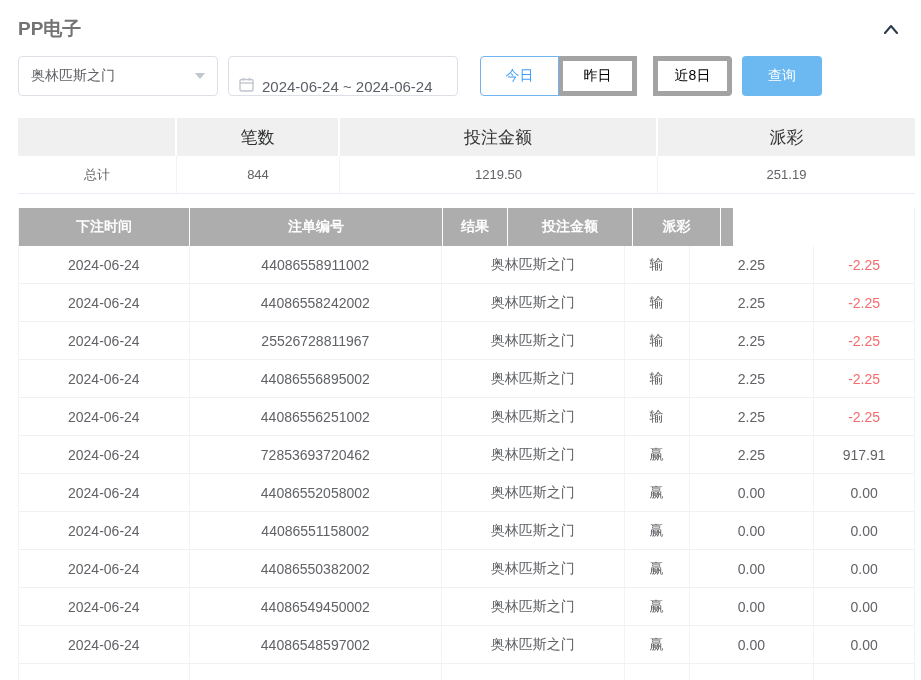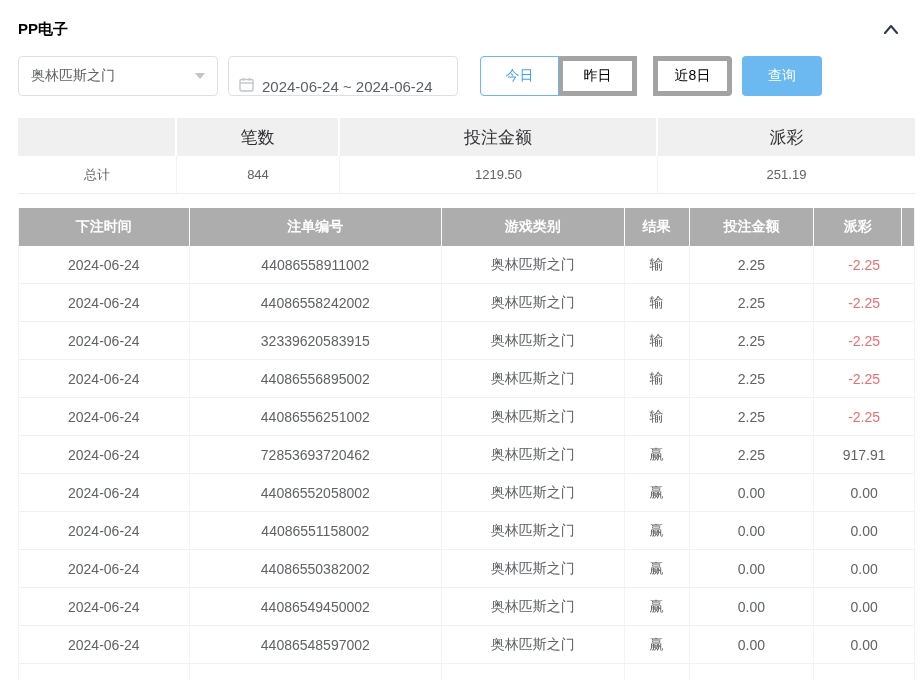--- a/index.html
+++ b/index.html
@@ -8,21 +8,21 @@
     width: 921px; height: 680px; overflow: hidden;
     background: #ffffff;
     font-family: "Liberation Sans", "DejaVu Sans", sans-serif;
     color: #606266; font-size: 14px;
     position: relative;
   }
   .wrap { padding: 0 18px; }
 
   
   .title-row { padding-top: 16px; display: flex; align-items: center; justify-content: space-between; height: 42px; }
-  .page-title { font-size: 15px; font-weight: bold; color: #000000; }
+  .page-title { font-size: 19px; font-weight: bold; color: #737373; }
   .collapse-btn { cursor: pointer; padding: 4px; line-height: 0; }
 
   
   .filters { margin-top: 14px; display: flex; align-items: center; height: 40px; }
   .select-box {
     width: 200px; height: 40px; border: 1px solid #dcdfe6; border-radius: 4px;
     display: flex; align-items: center; justify-content: space-between;
     padding: 0 12px; cursor: pointer; background: #fff;
   }
   .select-box .sel-text { color: #606266; font-size: 14px; }
@@ -140,21 +140,20 @@
       <div class="sd s1">844</div>
       <div class="sd s2">1219.50</div>
       <div class="sd s3">251.19</div>
     </div>
   </div>
 
   <div class="bet-table">
     <div class="thead">
       <div class="th c0">下注时间</div>
       <div class="th c1">注单编号</div>
-      <div class="th c2">游戏类别</div>
       <div class="th c3">结果</div>
       <div class="th c4">投注金额</div>
       <div class="th c5">派彩</div>
       <div class="th gutter"></div>
     </div>
     <div>
         <div class="tr">
           <div class="td c0">2024-06-24</div>
           <div class="td c1">44086558911002</div>
           <div class="td c2">奥林匹斯之门</div>
@@ -165,21 +164,21 @@
         <div class="tr">
           <div class="td c0">2024-06-24</div>
           <div class="td c1">44086558242002</div>
           <div class="td c2">奥林匹斯之门</div>
           <div class="td c3">输</div>
           <div class="td c4">2.25</div>
           <div class="td c5 neg">-2.25</div>
         </div>
         <div class="tr">
           <div class="td c0">2024-06-24</div>
-          <div class="td c1">32339620583915</div>
+          <div class="td c1">25526728811967</div>
           <div class="td c2">奥林匹斯之门</div>
           <div class="td c3">输</div>
           <div class="td c4">2.25</div>
           <div class="td c5 neg">-2.25</div>
         </div>
         <div class="tr">
           <div class="td c0">2024-06-24</div>
           <div class="td c1">44086556895002</div>
           <div class="td c2">奥林匹斯之门</div>
           <div class="td c3">输</div>

